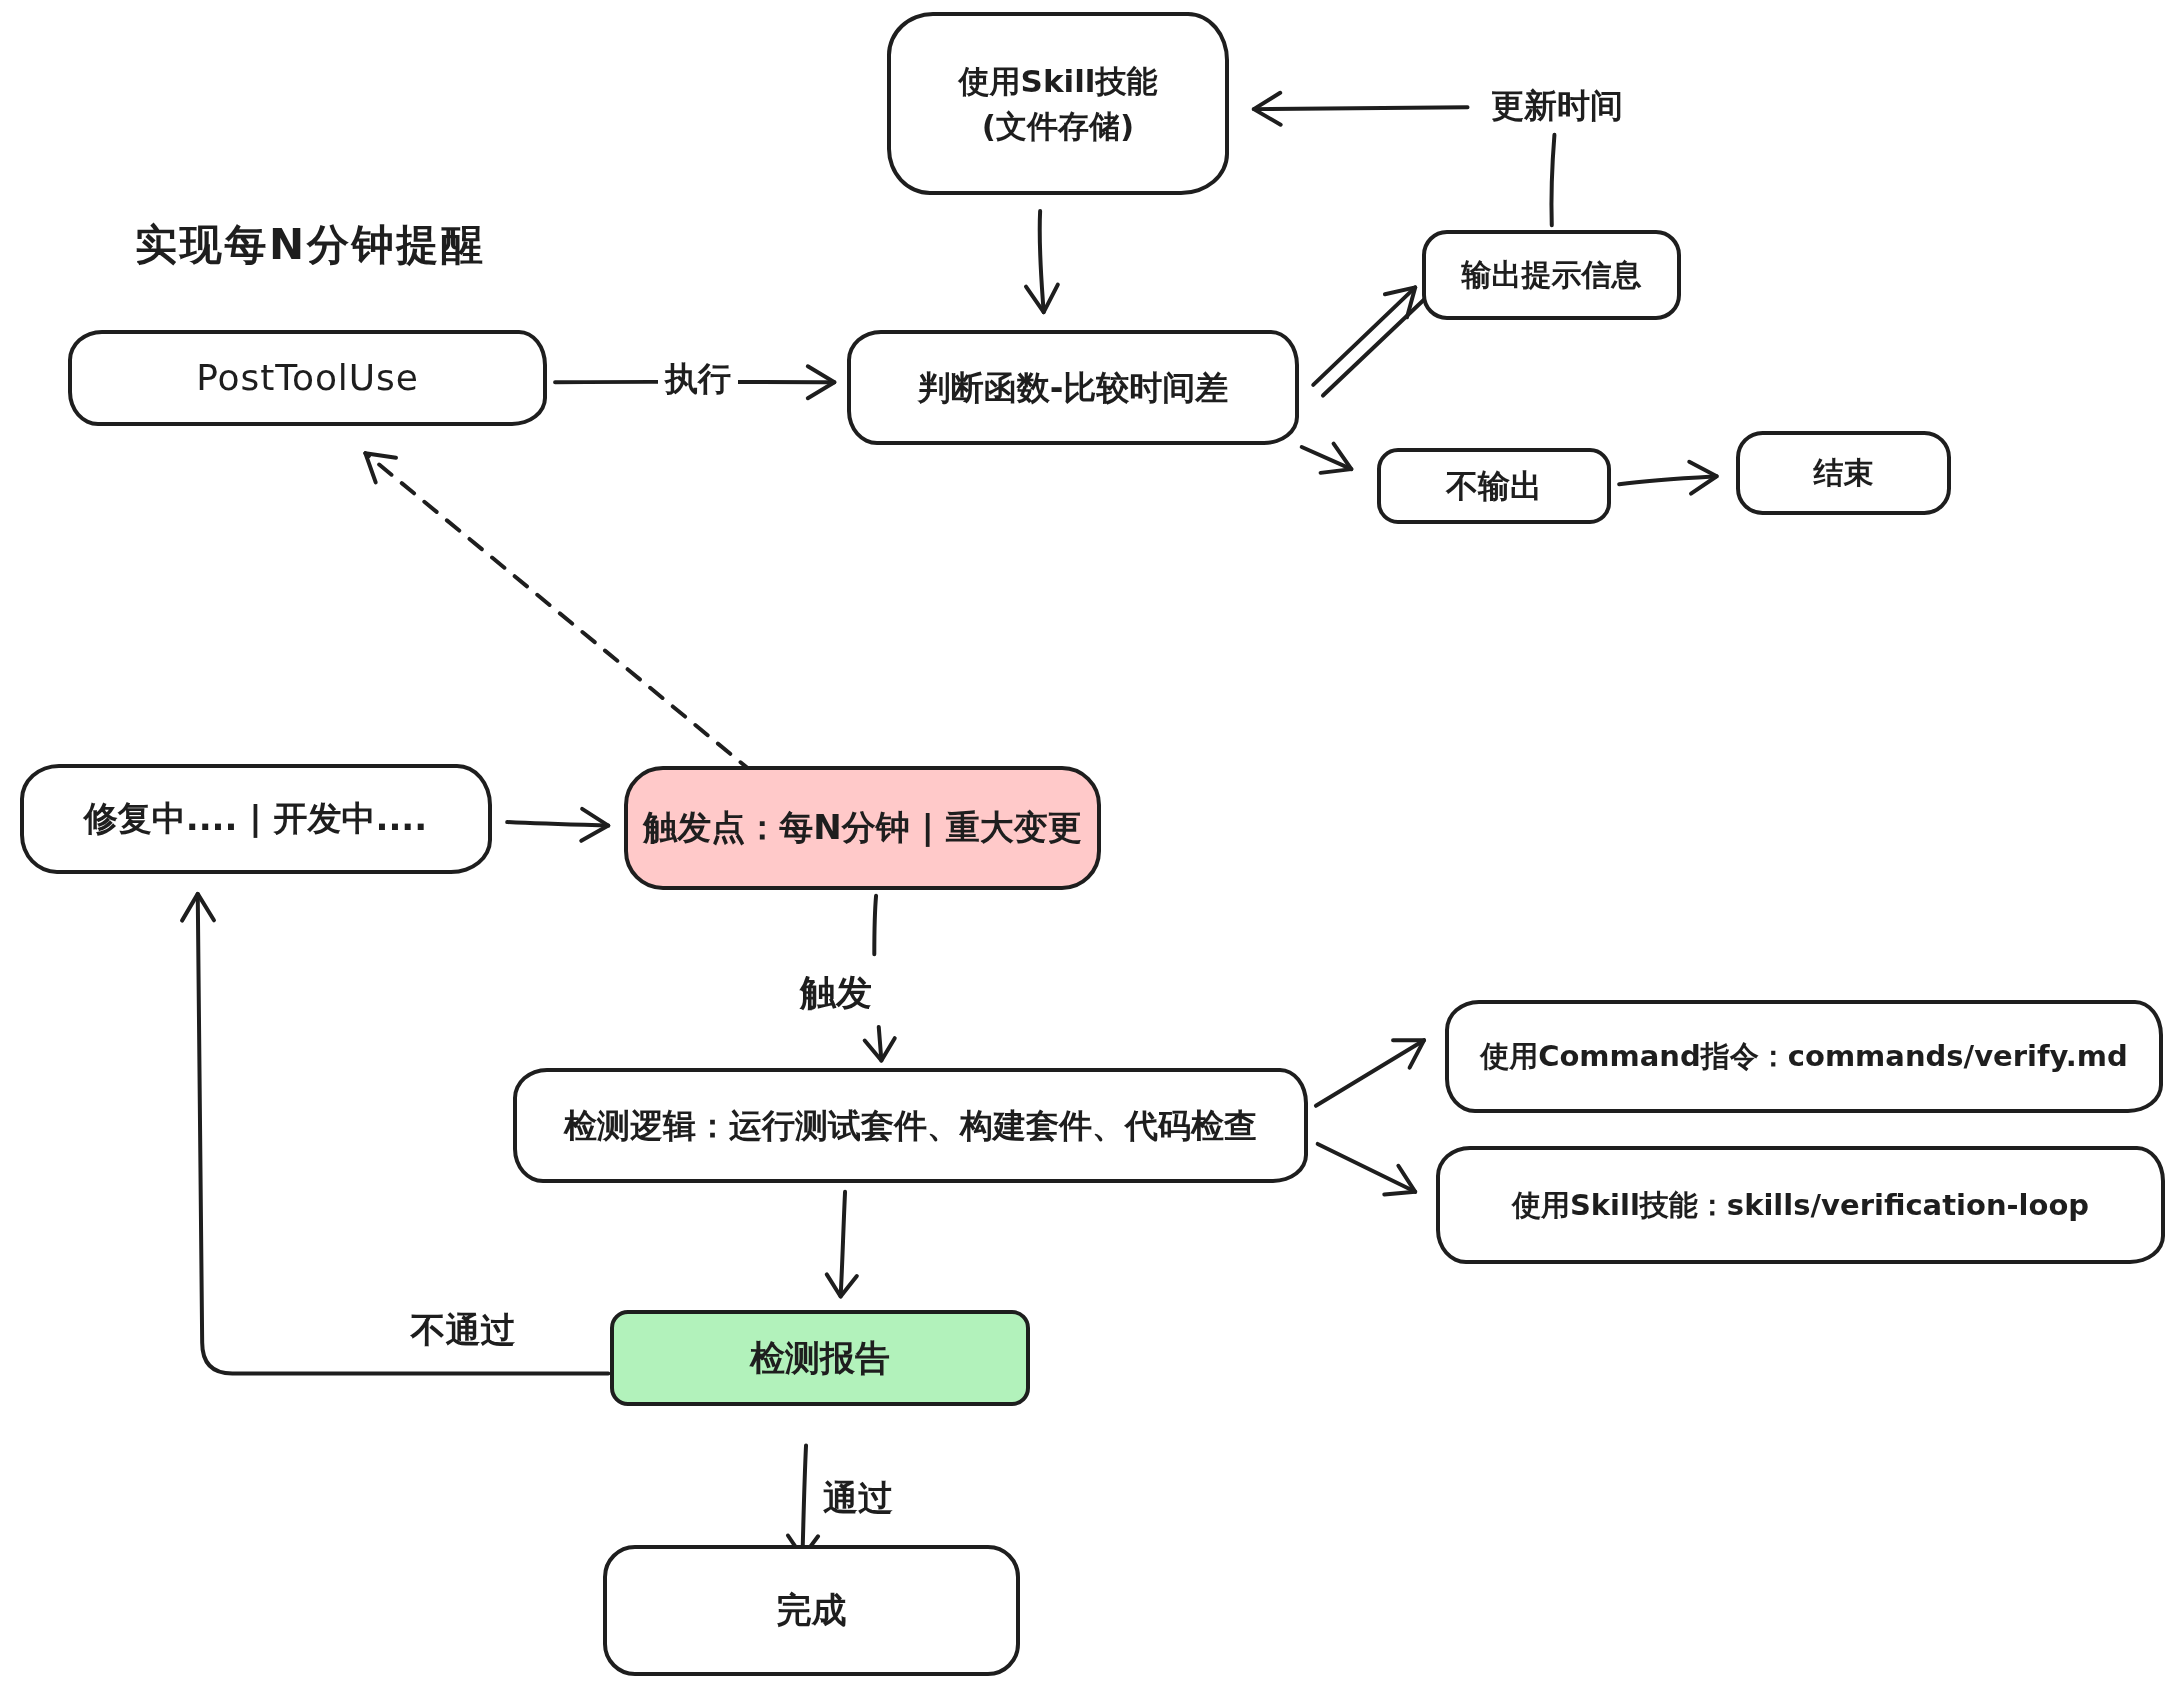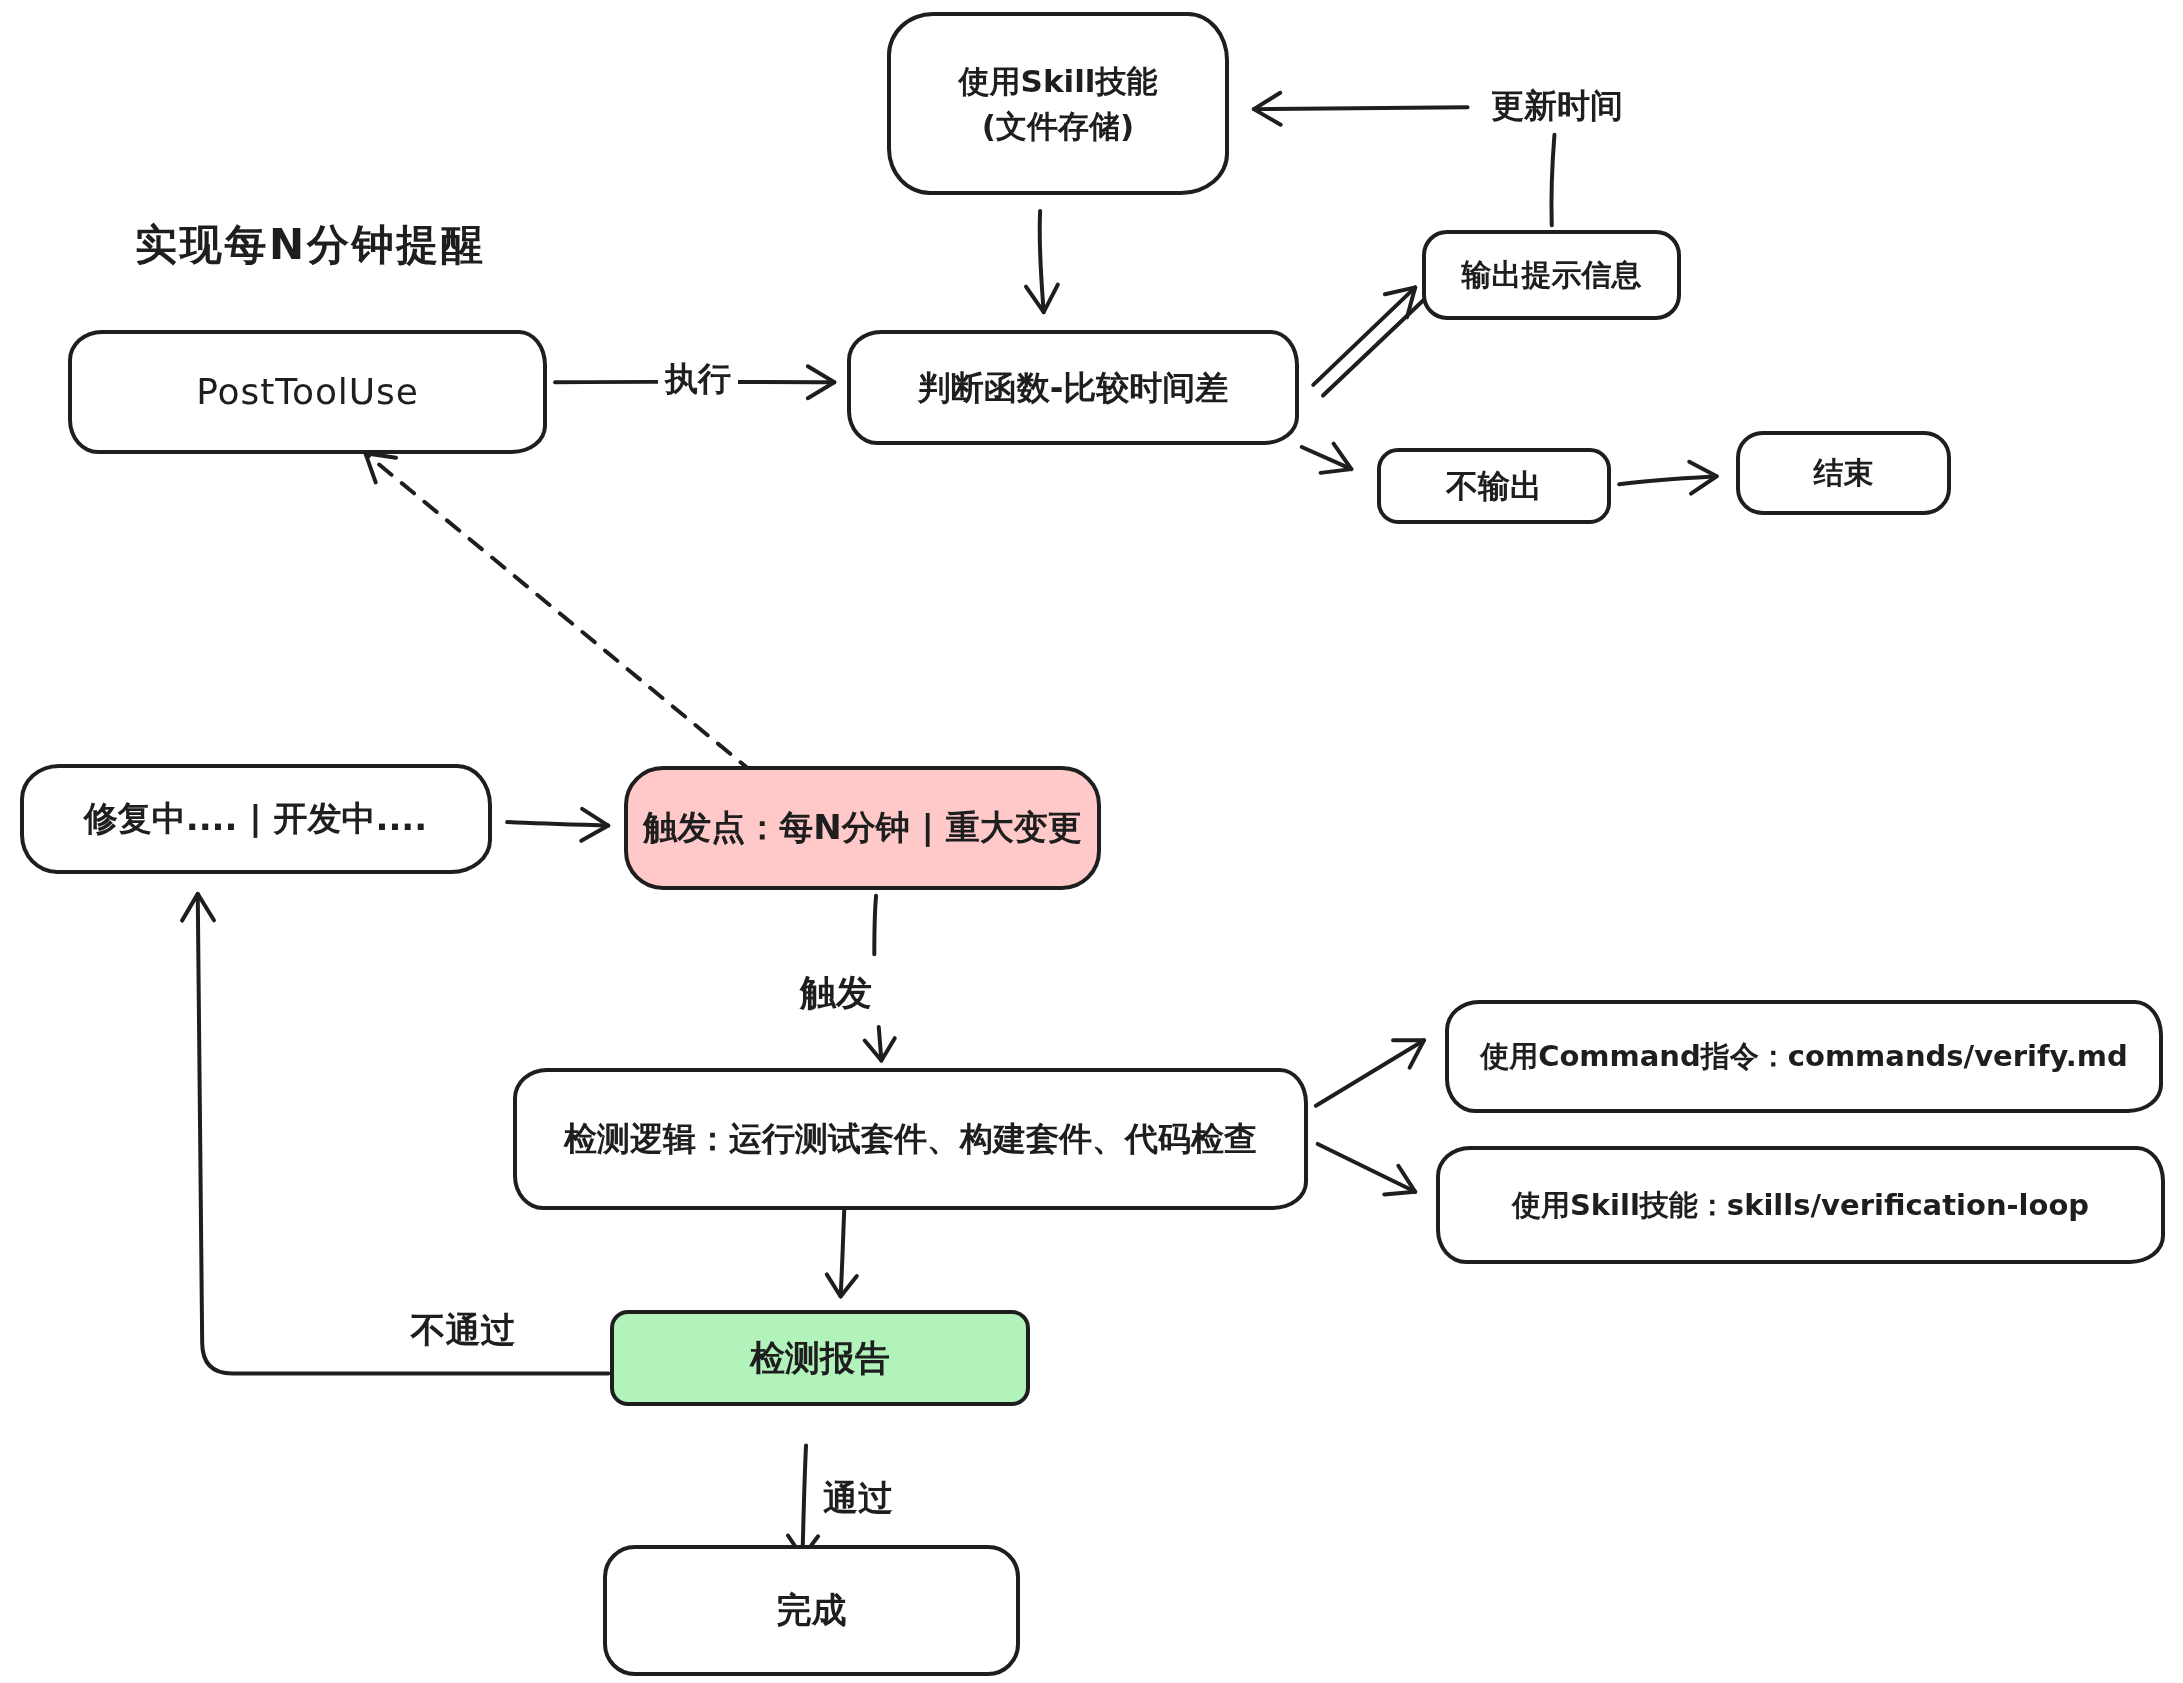--- a/index.html
+++ b/index.html
@@ -23,28 +23,28 @@
 
   .node{
     position:absolute;z-index:2;box-sizing:border-box;
     display:flex;flex-direction:column;align-items:center;justify-content:center;
     background:#fff;border:4px solid var(--stroke);
     border-radius:34px 28px 35px 30px / 30px 35px 28px 34px;
     font-size:33px;font-weight:600;text-align:center;line-height:1.45;
     white-space:nowrap;
   }
   #node-record{left:887px;top:12.4px;width:342px;height:183px;border-radius:46px 41px 48px 43px/43px 48px 41px 46px;font-size:31px;white-space:normal;}
-  #node-posttooluse{left:68px;top:330px;width:479px;height:124px;font-size:36px;font-weight:500;letter-spacing:0.9px;}
+  #node-posttooluse{left:68px;top:330px;width:479px;height:96px;font-size:36px;font-weight:500;letter-spacing:0.9px;}
   #node-judge{left:847px;top:330px;width:452px;height:115px;}
   #node-output-info{left:1422px;top:230px;width:259px;height:90px;font-size:30px;border-radius:25px;}
   #node-no-output{left:1377px;top:448px;width:234px;height:76px;font-size:32px;border-radius:21px;}
   #node-end{left:1736px;top:431px;width:215px;height:84px;font-size:30px;border-radius:26.6px;}
   #node-fixing{left:19.5px;top:764px;width:472px;height:110px;font-size:34px;border-radius:39px 35px 41px 37px/35px 41px 34px 39px;}
   #node-trigger{left:624px;top:766px;width:477px;height:124px;font-size:34px;background:var(--trigger-fill);border-radius:39px;}
-  #node-detect{left:513px;top:1068px;width:795px;height:142px;}
+  #node-detect{left:513px;top:1068px;width:795px;height:115px;}
   #node-command{left:1445px;top:1000px;width:718px;height:113px;font-size:29px;}
   #node-skill{left:1436px;top:1146px;width:729px;height:118px;font-size:29px;}
   #node-report{left:610px;top:1310px;width:420px;height:96px;font-size:35px;background:var(--report-fill);border-radius:18px;}
   #node-done{left:603px;top:1545px;width:417px;height:131px;font-size:35px;border-radius:32px;}
 
   .diagram-title{
     position:absolute;z-index:2;left:135px;top:217px;
     font-size:42px;font-weight:700;letter-spacing:2.7px;white-space:nowrap;
   }
   .edge-label{

